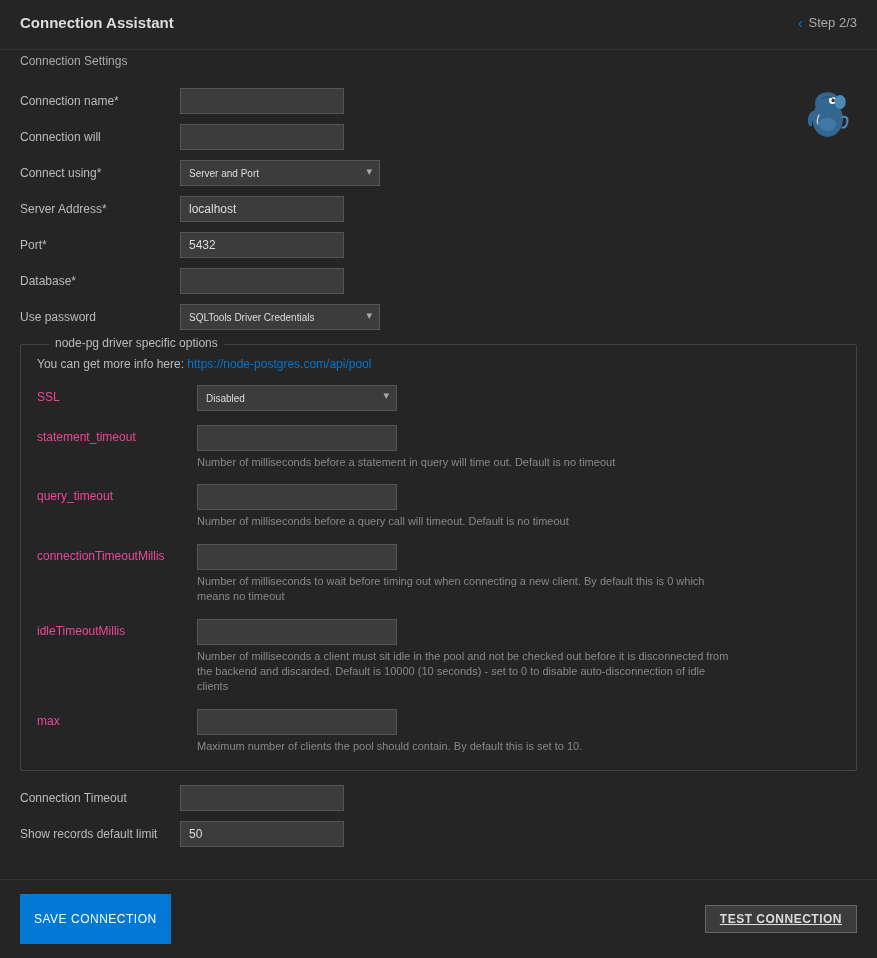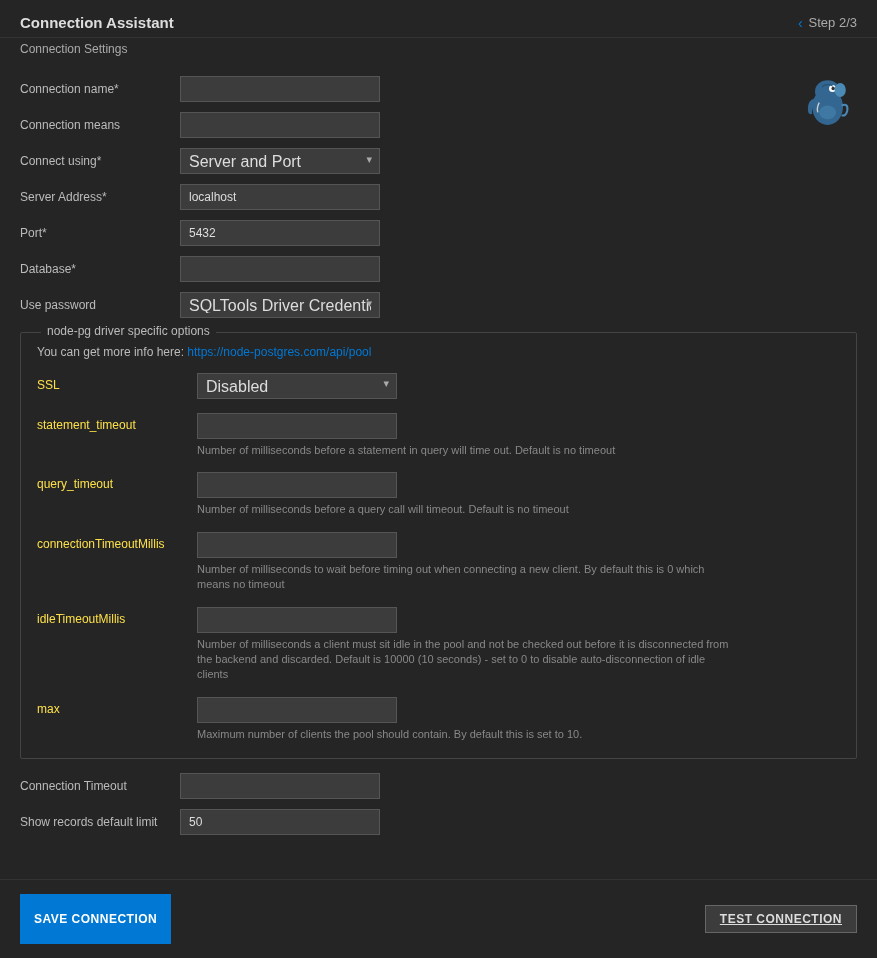--- a/index.html
+++ b/index.html
@@ -16,21 +16,21 @@
       margin: 0 auto;
       width: 877px;
       min-height: 958px;
       display: flex;
       flex-direction: column;
     }
     .header {
       display: flex;
       justify-content: space-between;
       align-items: center;
-      padding: 14px 20px 6px 20px;
+      padding: 14px 20px 18px 20px;
       border-bottom: 1px solid #333;
     }
     .header-title {
       font-size: 15px;
       font-weight: 600;
       color: #ddd;
     }
     .step-indicator {
       font-size: 13px;
       color: #aaa;
@@ -70,35 +70,35 @@
       font-size: 12px;
       color: #bbb;
       padding-right: 10px;
     }
     .form-input {
       background: #3c3c3c;
       border: 1px solid #555;
       color: #ddd;
       font-size: 12px;
       padding: 4px 8px;
-      width: 200px;
+      width: 164px;
       height: 26px;
       outline: none;
     }
     .section-box {
       border: 1px solid #444;
       border-radius: 2px;
       padding: 12px 16px;
       margin: 14px 0;
       position: relative;
     }
     .section-box-title {
       position: absolute;
       top: -9px;
-      left: 20px;
+      left: 28px;
       background: #252526;
       padding: 0 6px;
       font-size: 12px;
       color: #bbb;
     }
     .info-link {
       font-size: 12px;
       color: #bbb;
       margin-bottom: 14px;
     }
@@ -108,21 +108,21 @@
     }
     .inner-form-row {
       display: flex;
       align-items: flex-start;
       margin-bottom: 14px;
     }
     .inner-label {
       width: 160px;
       min-width: 160px;
       font-size: 12px;
-      color: #fde047;
+      color: #ec4899;
       padding-top: 5px;
     }
     .inner-input-col {
       display: flex;
       flex-direction: column;
       flex: 1;
     }
     .inner-input {
       background: #3c3c3c;
       border: 1px solid #555;
@@ -146,40 +146,40 @@
       align-items: center;
       padding: 14px 20px;
       border-top: 1px solid #333;
     }
     .btn-save {
       background: #0078d4;
       color: #fff;
       border: none;
       padding: 18px 14px;
       font-size: 12px;
-      font-weight: 700;
+      font-weight: 400;
       cursor: pointer;
       letter-spacing: 0.5px;
     }
     .btn-test {
       background: #3c3c3c;
       color: #ddd;
       border: 1px solid #666;
       padding: 6px 14px;
       font-size: 12px;
       font-weight: 600;
       cursor: pointer;
       letter-spacing: 0.5px;
       text-decoration: underline;
     }
     .select-input {
       background: #3c3c3c;
       border: 1px solid #555;
       color: #ddd;
-      font-size: 16px;
+      font-size: 10px;
       padding: 4px 8px;
       width: 200px;
       height: 26px;
       outline: none;
       appearance: none;
       -webkit-appearance: none;
     }
     .ssl-select-wrapper {
       position: relative;
       width: 200px;
@@ -249,21 +249,21 @@
         <path d="M30 16 Q33 12 38 12 Q43 12 46 15" stroke="#264f6e" stroke-width="1.5" fill="none"></path>
       </svg>
     </div>
 
     <div class="form-row">
       <div class="form-label">Connection name*</div>
       <input class="form-input" type="text" value="" style="">
     </div>
 
     <div class="form-row">
-      <div class="form-label">Connection means</div>
+      <div class="form-label">Connection will</div>
       <input class="form-input" type="text" value="" style="">
     </div>
 
     <div class="form-row">
       <div class="form-label">Connect using*</div>
       <div class="connect-using-wrapper">
         <select class="select-input">
           <option>Server and Port</option>
           <option>Socket</option>
         </select>

